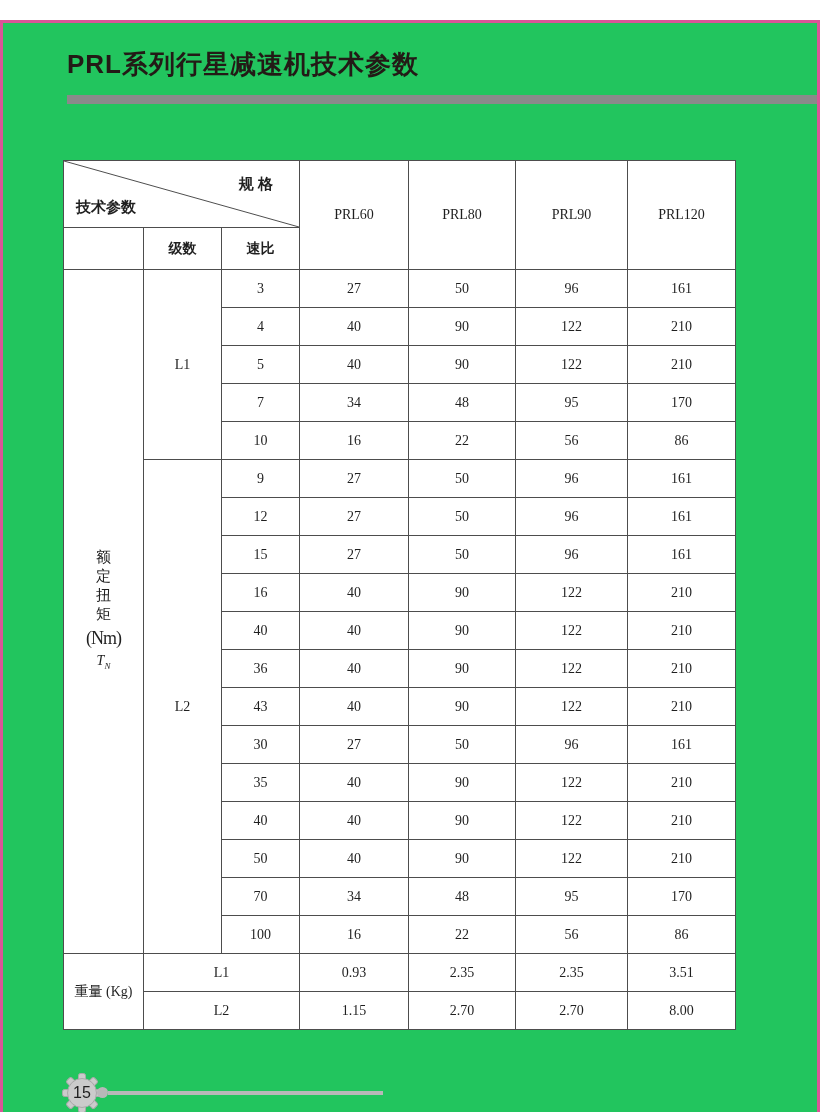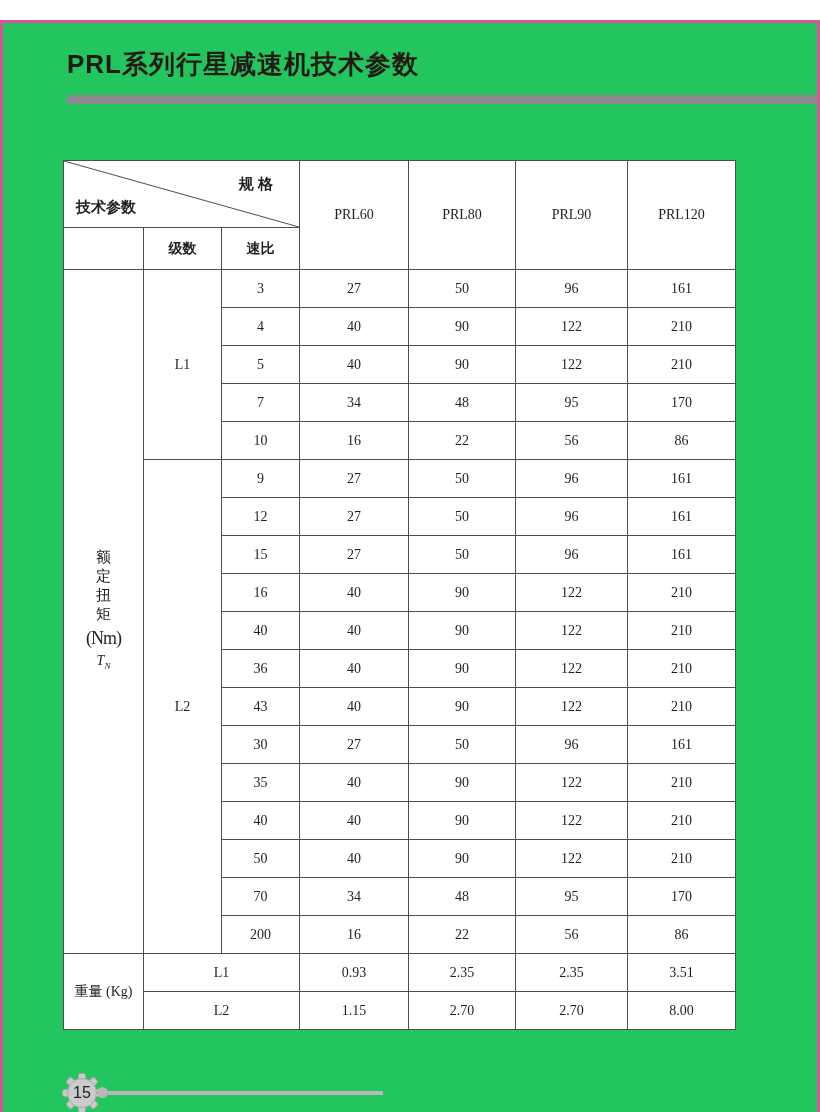--- a/index.html
+++ b/index.html
@@ -210,21 +210,21 @@
           <td class="val">210</td>
         </tr>
         <tr class="drow">
           <td class="ratio sh">70</td>
           <td class="val sh">34</td>
           <td class="val sh">48</td>
           <td class="val sh">95</td>
           <td class="val sh">170</td>
         </tr>
         <tr class="drow">
-          <td class="ratio">200</td>
+          <td class="ratio">100</td>
           <td class="val">16</td>
           <td class="val">22</td>
           <td class="val">56</td>
           <td class="val">86</td>
         </tr>
         <tr class="drow">
           <td class="weight-label" rowspan="2">重量 (Kg)</td>
           <td class="stage-span sh" colspan="2">L1</td>
           <td class="val sh">0.93</td>
           <td class="val sh">2.35</td>

